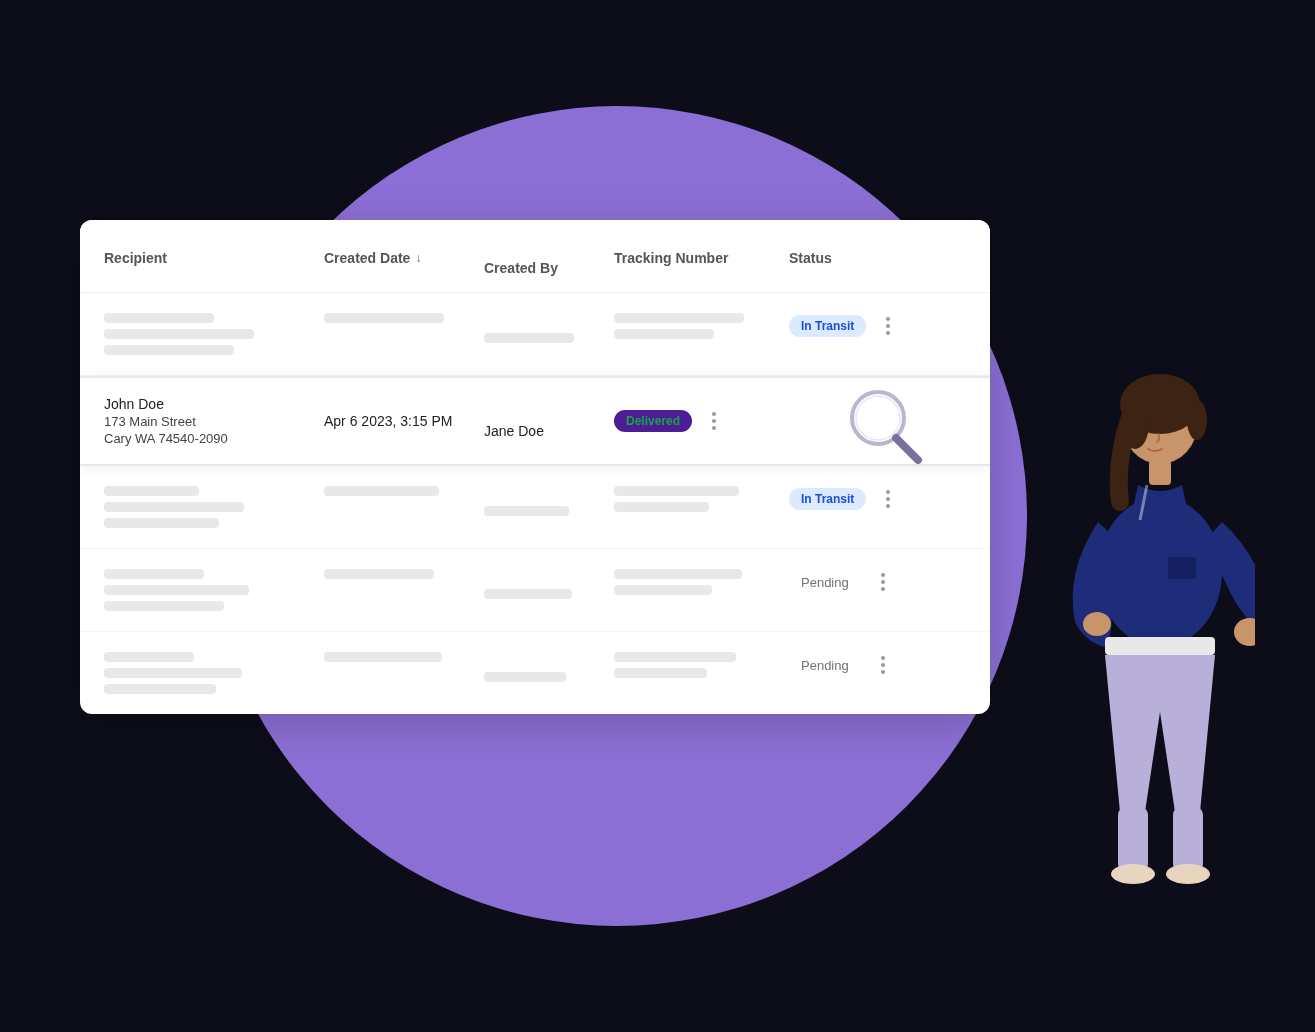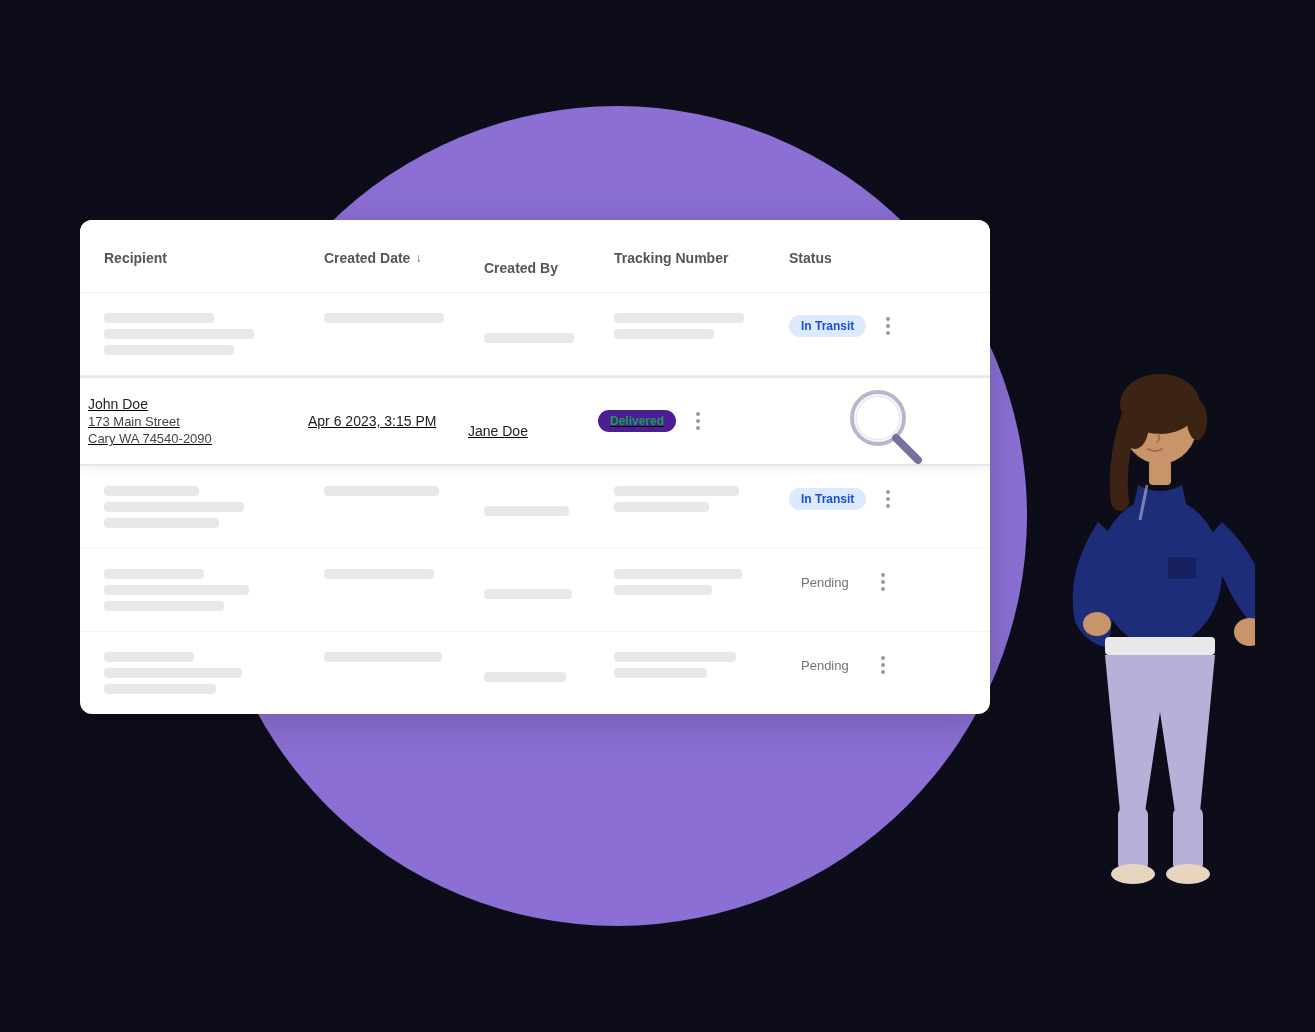--- a/index.html
+++ b/index.html
@@ -73,23 +73,22 @@
 
     .sort-arrow {
       font-size: 12px;
       color: #666;
     }
 
     
     .table-row {
       display: flex;
       align-items: center;
-      padding: 18px 8px;
+      padding: 18px 24px;
       border-bottom: 1px solid #f5f5f5;
-      text-decoration: underline;
     }
 
     .table-row.highlighted {
       background: #fff;
       border-top: 2px solid #e8e8e8;
       border-bottom: 2px solid #e8e8e8;
       box-shadow: 0 2px 12px rgba(0,0,0,0.07);
     }
 
     

